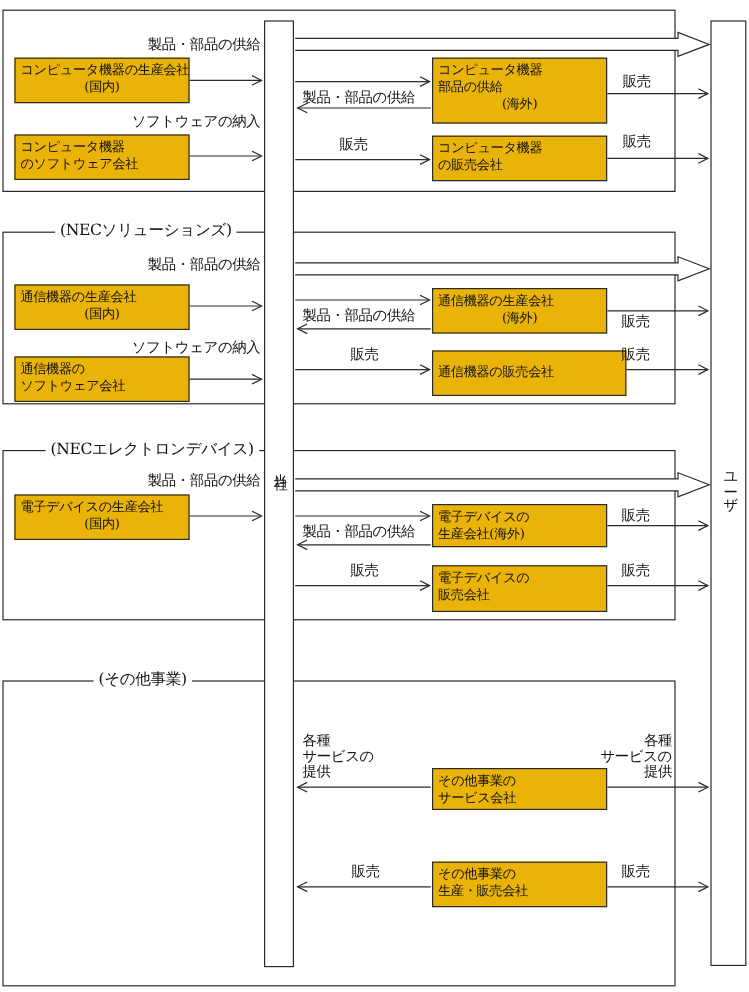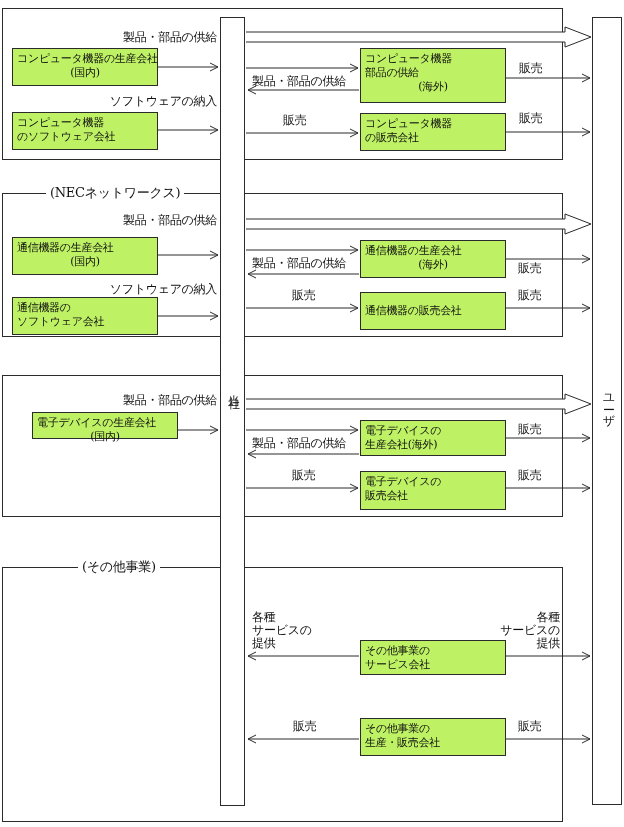--- a/index.html
+++ b/index.html
@@ -15,21 +15,21 @@
   .bar {
     position:absolute; border:1px solid #2b2b2b; background:#fff; box-sizing:border-box;
     z-index:2;
   }
   .vlabel {
     position:absolute; z-index:3; writing-mode:vertical-rl;
     font-size:12px; letter-spacing:3px; white-space:nowrap;
   }
   svg.wires { position:absolute; left:0; top:0; z-index:3; }
   .box {
-    position:absolute; border:1px solid #2b2b2b; background:#bef264; box-sizing:border-box;
+    position:absolute; border:1px solid #2b2b2b; background:#eab308; box-sizing:border-box;
     font-size:11px; line-height:14px; letter-spacing:-0.3px;
     padding:3px 4px; white-space:nowrap; z-index:4;
   }
   .box .c { text-align:center; }
   .box.vcenter { display:flex; align-items:center; }
   .lbl {
     position:absolute; font-size:12px; line-height:13px; white-space:nowrap;
     letter-spacing:-0.3px; z-index:5;
   }
   .lbl.r { text-align:right; }
@@ -114,45 +114,46 @@
     <div>部品の供給</div>
     <div class="c">(海外)</div>
   </div>
   <div class="box" style="left:360px;top:113px;width:146px;height:38px;">
     <div>コンピュータ機器</div>
     <div>の販売会社</div>
   </div>
   <div class="lbl" style="left:519px;top:62px;">販売</div>
   <div class="lbl" style="left:519px;top:112px;">販売</div>
 
-  <div class="title" style="left:46px;top:185px;">(NECネットワークス)</div>
+  <div class="title" style="left:46px;top:185px;">(NECソリューションズ)</div>
   <div class="lbl r" style="right:407px;top:214px;">製品・部品の供給</div>
   <div class="box" style="left:12px;top:237px;width:146px;height:38px;">
     <div>通信機器の生産会社</div>
     <div class="c">(国内)</div>
   </div>
   <div class="lbl r" style="right:407px;top:283px;">ソフトウェアの納入</div>
   <div class="box" style="left:12px;top:297px;width:146px;height:38px;">
     <div>通信機器の</div>
     <div>ソフトウェア会社</div>
   </div>
   <div class="lbl" style="left:252px;top:257px;">製品・部品の供給</div>
   <div class="lbl" style="left:292px;top:289px;">販売</div>
   <div class="box" style="left:360px;top:240px;width:146px;height:38px;">
     <div>通信機器の生産会社</div>
     <div class="c">(海外)</div>
   </div>
-  <div class="box vcenter" style="left:360px;top:292px;width:146px;height:38px;font-family:Liberation Mono, monospace;">
+  <div class="box vcenter" style="left:360px;top:292px;width:162px;height:38px;font-family:Liberation Mono, monospace;">
     <div>通信機器の販売会社</div>
   </div>
   <div class="lbl" style="left:518px;top:262px;">販売</div>
   <div class="lbl" style="left:518px;top:289px;">販売</div>
 
+  <div class="title" style="left:38px;top:367px;">(NECエレクトロンデバイス)</div>
   <div class="lbl r" style="right:407px;top:394px;">製品・部品の供給</div>
-  <div class="box" style="left:12px;top:412px;width:146px;height:27px;margin-left:20px;">
+  <div class="box" style="left:12px;top:412px;width:146px;height:38px;">
     <div>電子デバイスの生産会社</div>
     <div class="c">(国内)</div>
   </div>
   <div class="lbl" style="left:252px;top:437px;">製品・部品の供給</div>
   <div class="lbl" style="left:292px;top:469px;">販売</div>
   <div class="box" style="left:360px;top:420px;width:146px;height:36px;">
     <div>電子デバイスの</div>
     <div>生産会社(海外)</div>
   </div>
   <div class="box" style="left:360px;top:471px;width:146px;height:39px;">

